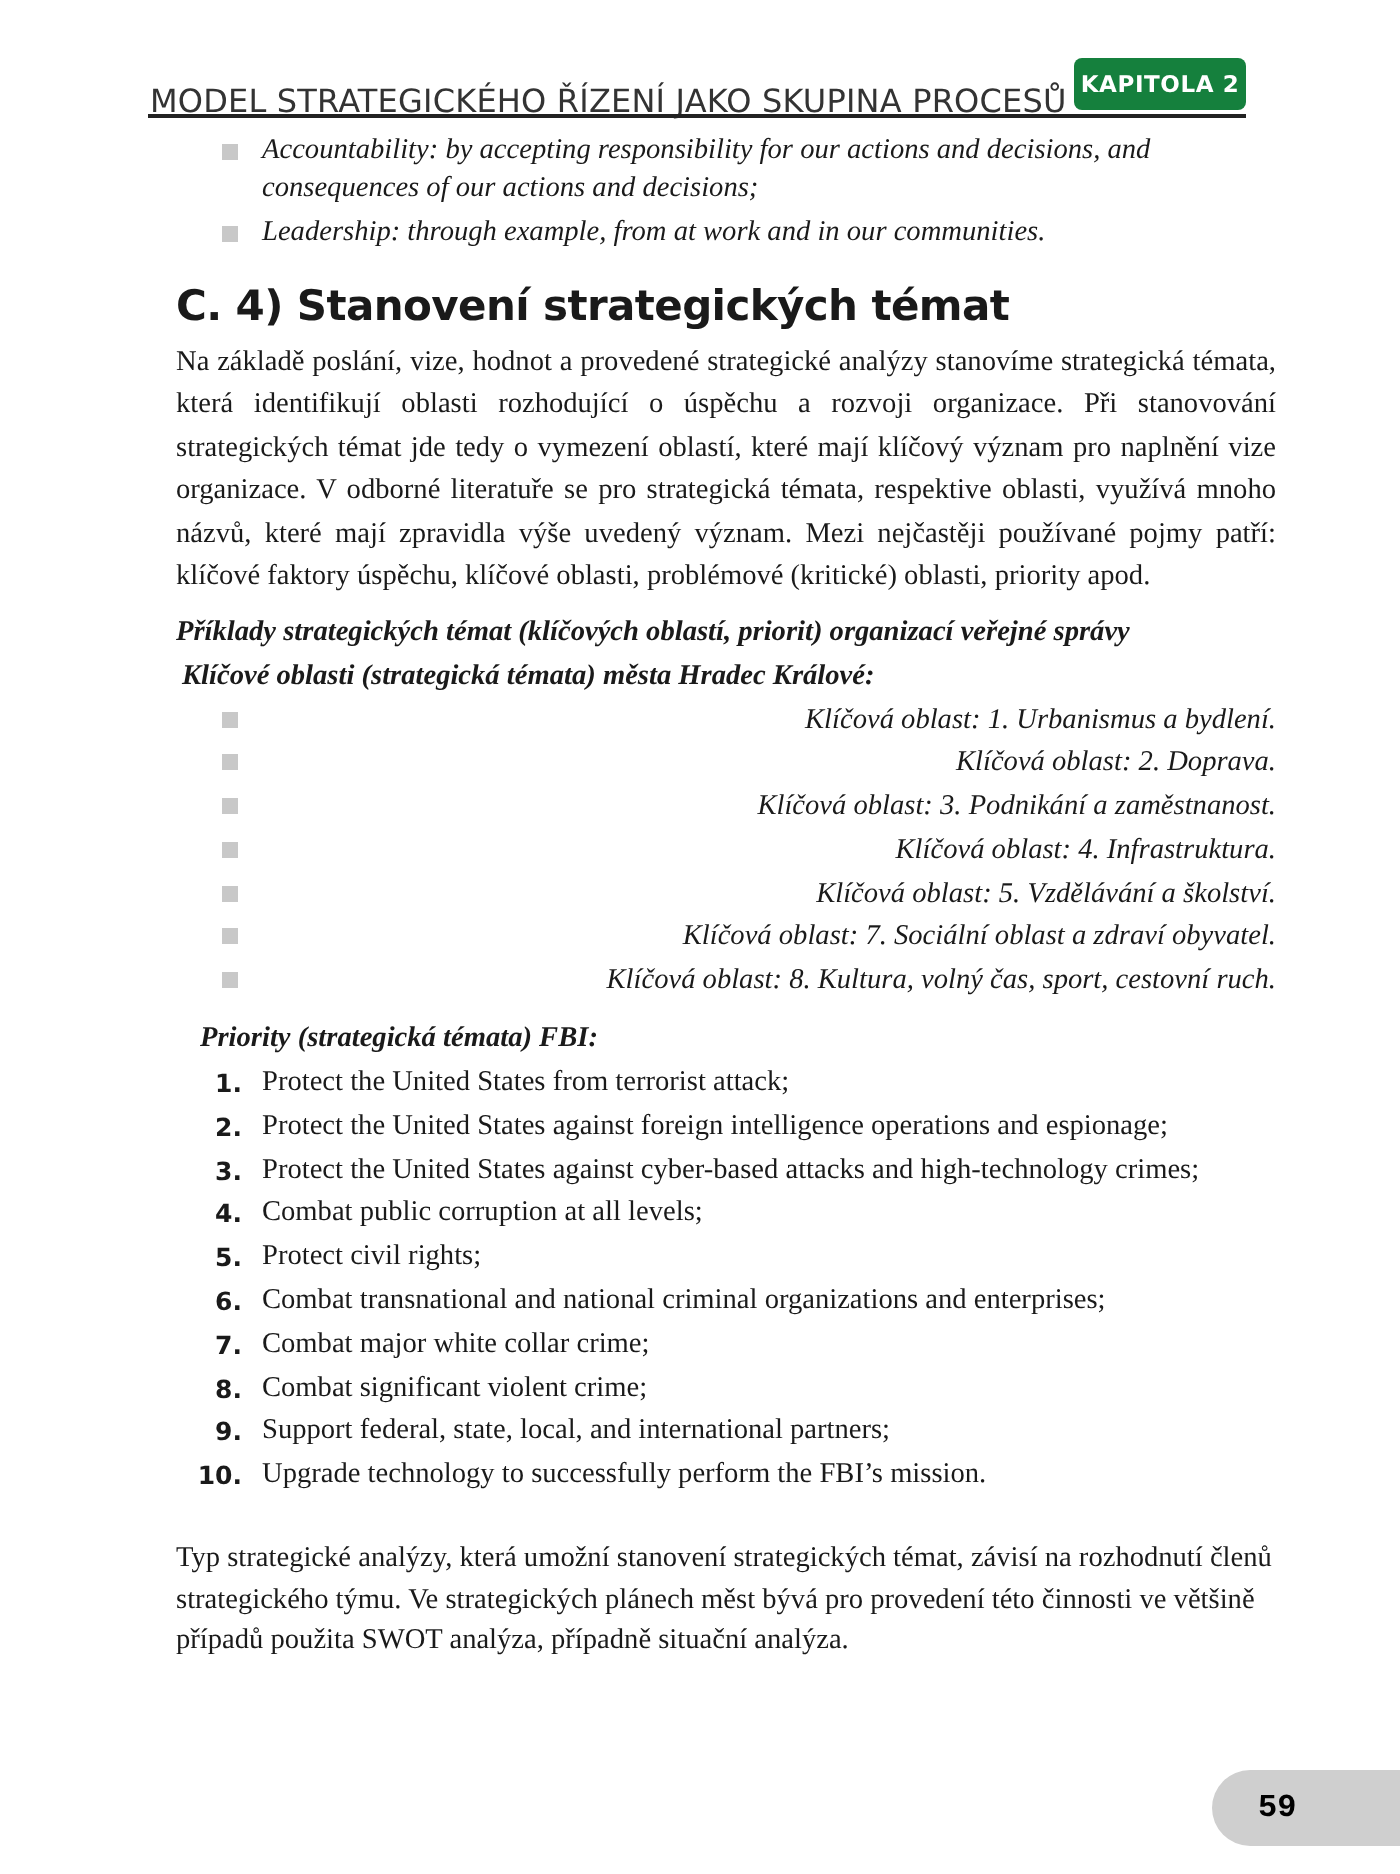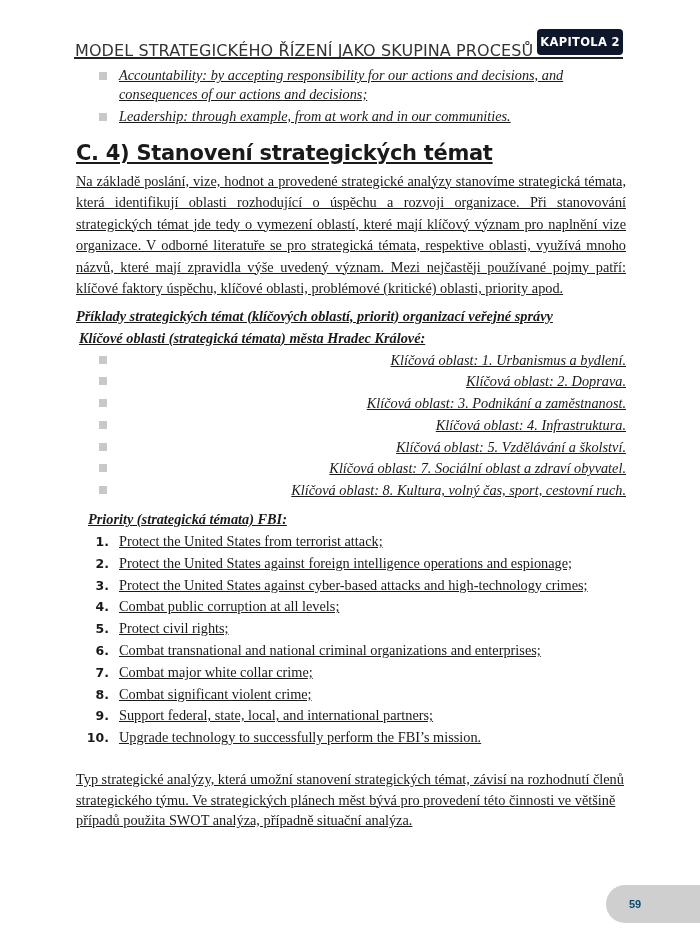--- a/index.html
+++ b/index.html
@@ -1,36 +1,36 @@
 <!DOCTYPE html>
 <html><head>
   <meta charset="utf-8">
   <style>
     html, body { margin: 0; padding: 0; background: #ffffff; }
     body { width: 700px; height: 937px; position: relative; overflow: hidden; color: #1a1a1a; }
     .header-title { position: absolute; left: 75px; top: 41px; font-family: "DejaVu Sans", sans-serif; font-size: 16px; letter-spacing: 0.1px; color: #333; }
-    .chapter-badge { position: absolute; left: 537px; top: 29px; width: 86px; height: 26px; background: #0f172a; border-radius: 4px; color: #fff; font-family: "DejaVu Sans", sans-serif; font-weight: bold; font-size: 11.5px; line-height: 26px; text-align: center; letter-spacing: 0.3px; }
+    .chapter-badge { position: absolute; left: 537px; top: 29px; width: 86px; height: 26px; background: #15803d; border-radius: 4px; color: #fff; font-family: "DejaVu Sans", sans-serif; font-weight: bold; font-size: 11.5px; line-height: 26px; text-align: center; letter-spacing: 0.3px; }
     .header-rule { position: absolute; left: 74px; top: 57px; width: 549px; height: 2px; background: #222; }
-    .content { position: absolute; left: 76px; top: 66px; width: 550px; font-family: "Liberation Serif", serif; font-size: 14.3px; line-height: 21.5px; text-decoration: underline; }
+    .content { position: absolute; left: 88px; top: 66px; width: 550px; font-family: "Liberation Serif", serif; font-size: 14.3px; line-height: 21.5px; }
     ul.sq { list-style: none; margin: 0; padding: 0; }
     ul.sq li { position: relative; padding-left: 43px; font-style: italic; }
     ul.sq li .bullet { position: absolute; left: 23px; top: 6px; width: 8px; height: 8px; background: #c8c8c8; }
     .top-list li { line-height: 19px; margin-bottom: 3px; }
     .section-heading { font-family: "DejaVu Sans", sans-serif; font-weight: bold; font-size: 21px; margin: 17px 0 6px 0; letter-spacing: -0.3px; }
     .para { text-align: justify; margin: 0; line-height: 21.5px; }
     .subhead { font-weight: bold; font-style: italic; margin: 5px 0 0 0; line-height: 22px; }
     .subhead2 { font-weight: bold; font-style: italic; margin: 0 0 1px 3px; line-height: 22px; }
     .kl-list li { line-height: 21.8px; text-align: right; }
     .fbi-head { font-weight: bold; font-style: italic; margin: 6px 0 1px 12px; line-height: 22px; }
     ol.fbi { list-style: none; margin: 0; padding: 0; }
     ol.fbi li { position: relative; padding-left: 43px; line-height: 21.8px; }
     ol.fbi li .num { position: absolute; left: 0; width: 33px; text-align: right; font-family: "DejaVu Sans", sans-serif; font-weight: bold; font-size: 12.5px; }
     .closing { margin-top: 20px; text-align: left; line-height: 20.5px; }
     .page-pill { position: absolute; left: 606px; top: 885px; width: 110px; height: 38px; background: #cfcfcf; border-radius: 19px 0 0 19px; }
-    .page-num { position: absolute; left: 23px; top: 0; line-height: 38px; font-family: Liberation Sans, sans-serif; font-weight: bold; font-size: 11px; color: #0c4a6e; }
+    .page-num { position: absolute; left: 23px; top: 0; line-height: 38px; font-family: Liberation Mono, monospace; font-weight: bold; font-size: 16px; color: #000000; }
   </style>
 </head>
 <body>
 
 <div class="header-title">MODEL STRATEGICKÉHO ŘÍZENÍ JAKO SKUPINA PROCESŮ</div>
 <div class="chapter-badge">KAPITOLA 2</div>
 <div class="header-rule"></div>
 
 <div class="content">
   <ul class="sq top-list">

